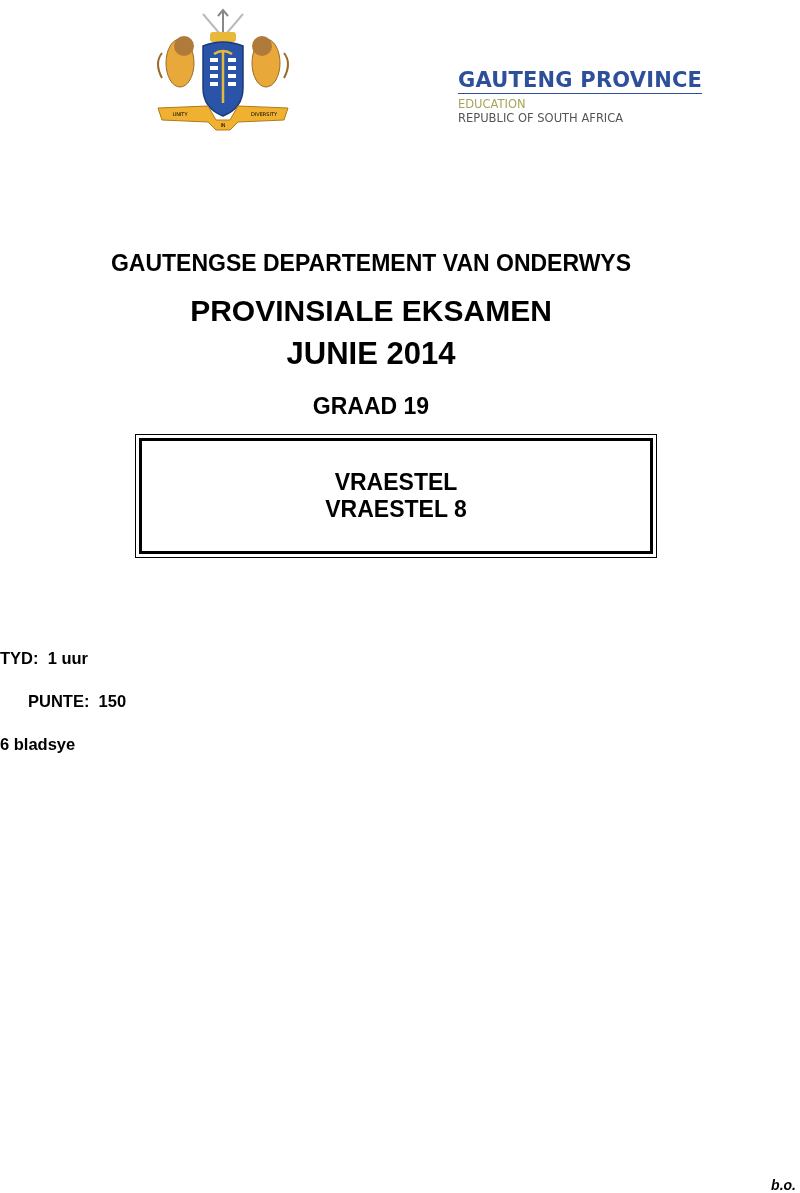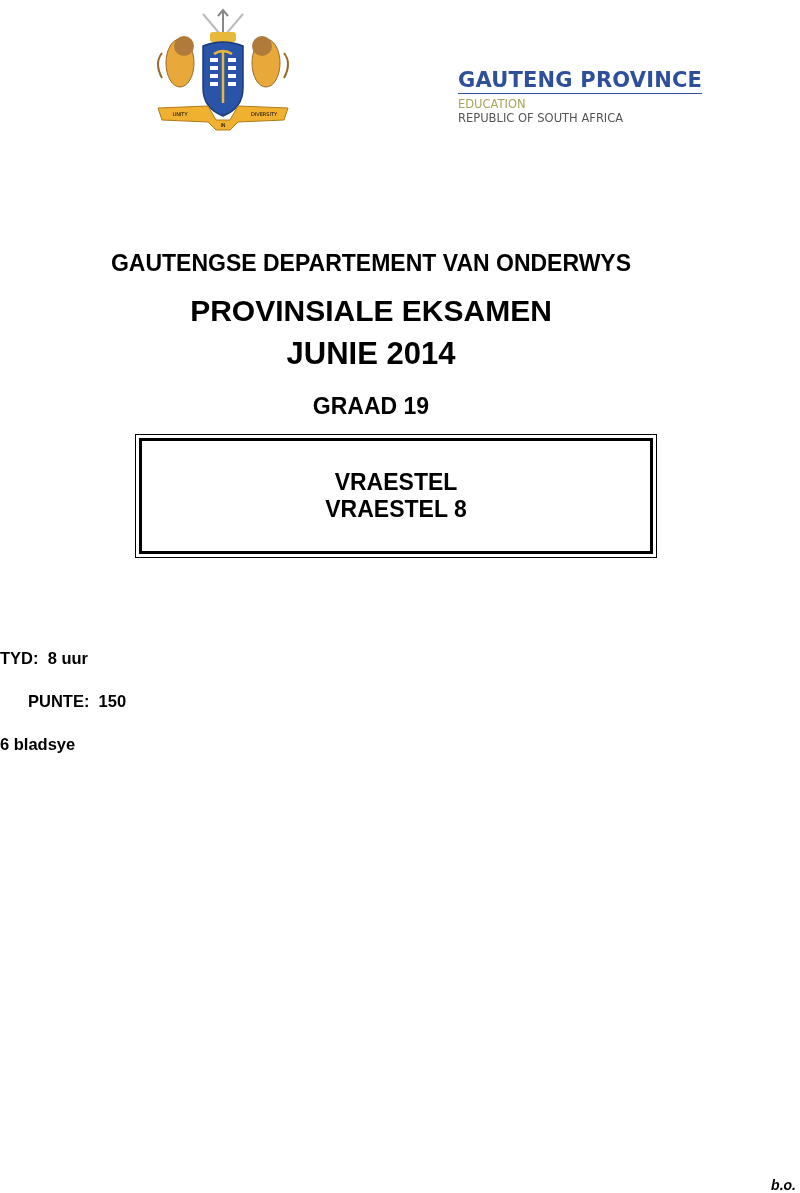--- a/index.html
+++ b/index.html
@@ -71,17 +71,17 @@
 
 <div class="box-outer">
   <div class="box-inner">
     <div class="box-text">
       <div>VRAESTEL</div>
       <div>VRAESTEL 8</div>
     </div>
   </div>
 </div>
 
-<div class="info" style="top:649px;">TYD:  8 uur</div>
+<div class="info" style="top:649px;">TYD:  1 uur</div>
 <div class="info" style="top:692px;padding-left:28px;">PUNTE:  150</div>
 <div class="info" style="top:735px;">6 bladsye</div>
 
 <div class="bo">b.o.</div>
 
 </body></html>

